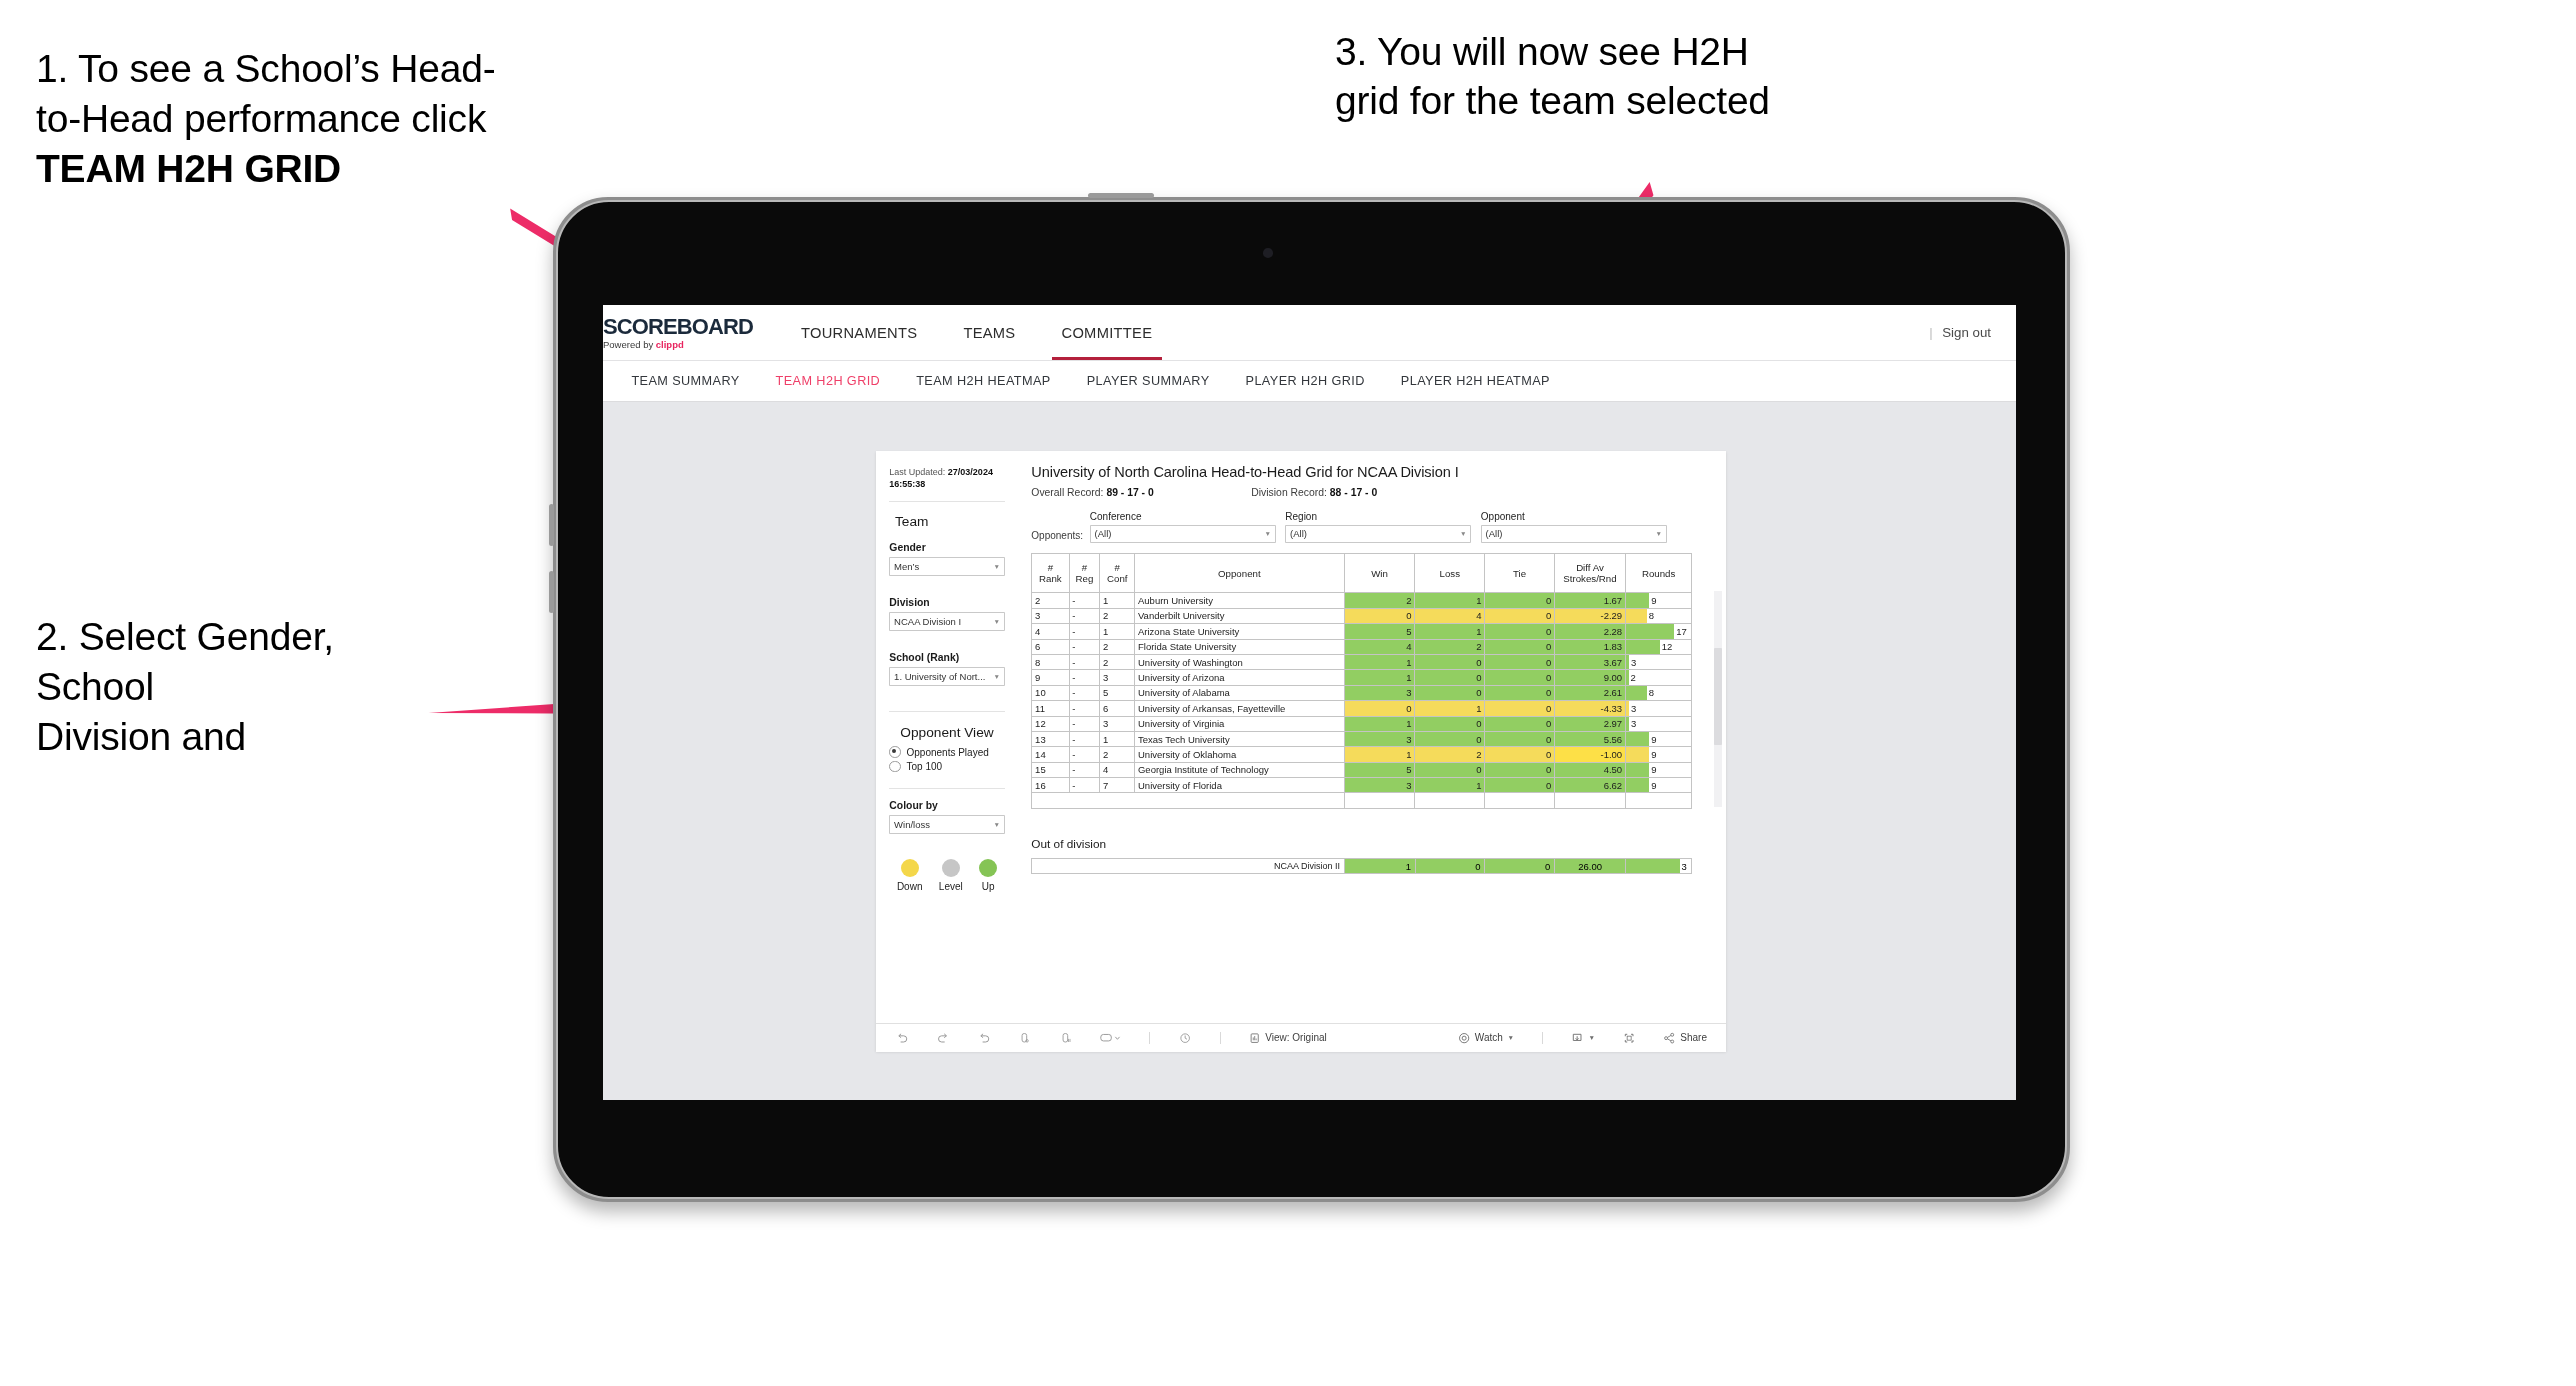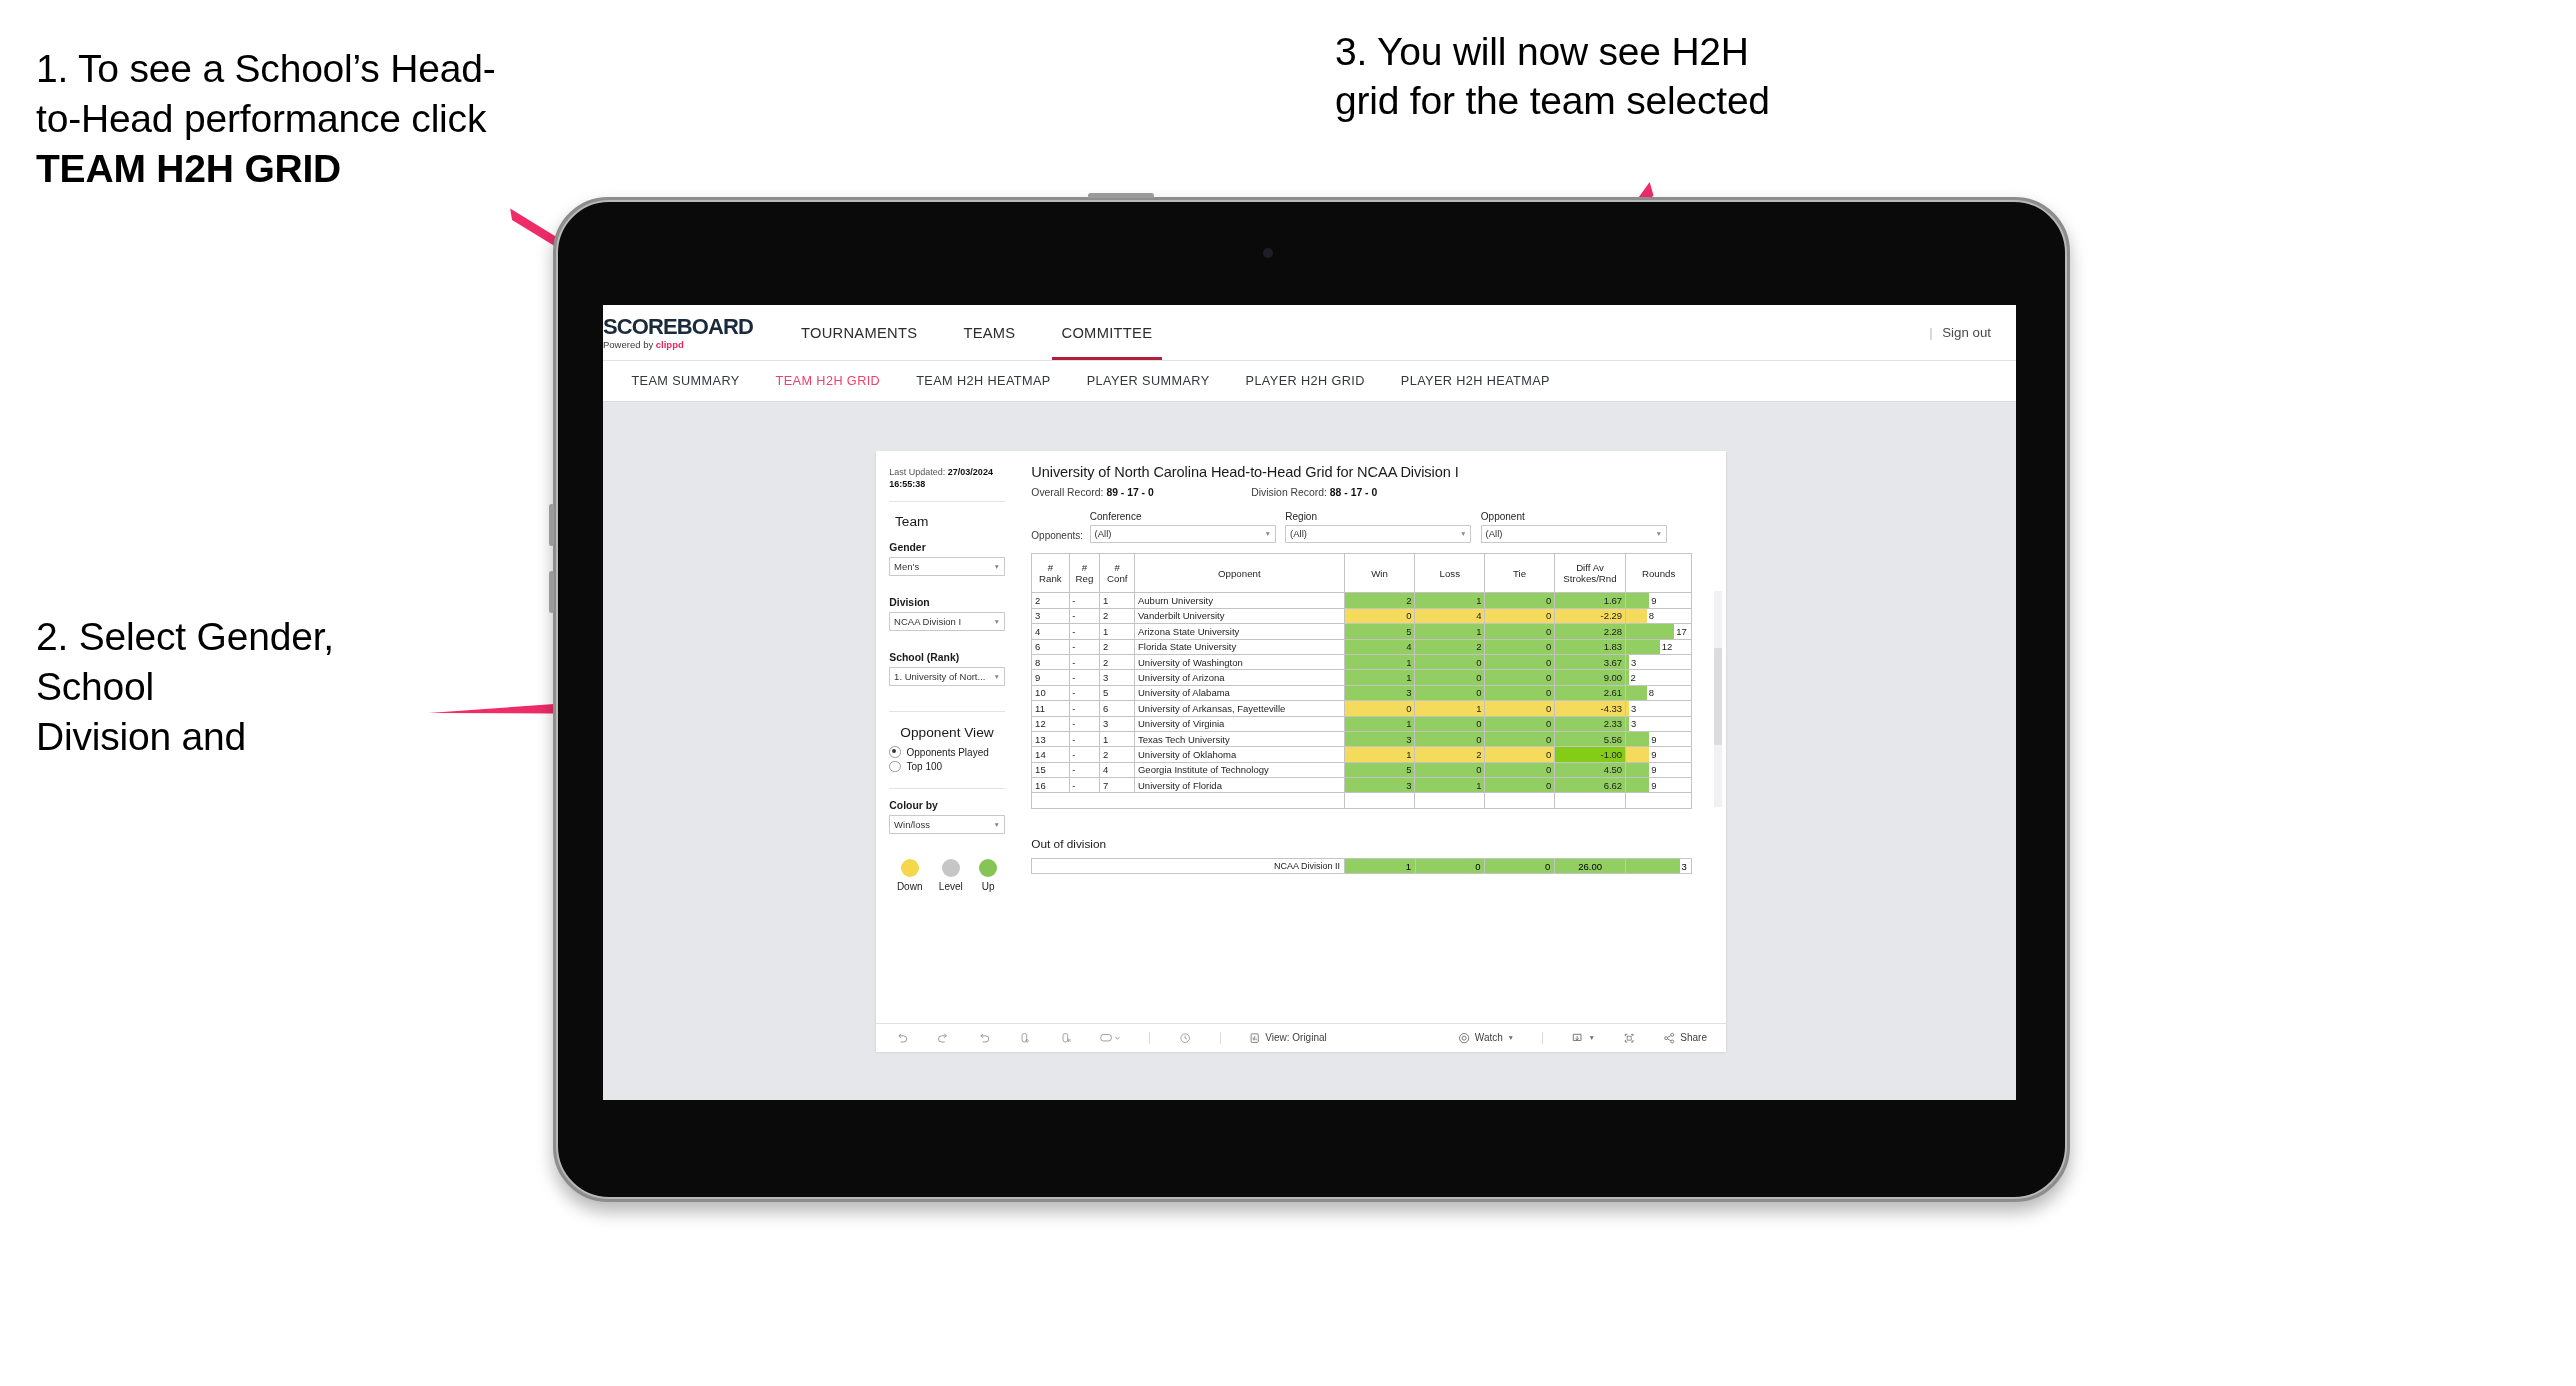--- a/index.html
+++ b/index.html
@@ -450,21 +450,21 @@
                       </td>
                     </tr>
                     <tr>
                       <td class="c-rank">12</td>
                       <td class="c-reg">-</td>
                       <td class="c-conf">3</td>
                       <td class="c-opp">University of Virginia</td>
                       <td class="num" style="background:#92CE62">1</td>
                       <td class="num" style="background:#92CE62">0</td>
                       <td class="num" style="background:#92CE62">0</td>
-                      <td class="num" style="background:#92CE62">2.33</td>
+                      <td class="num" style="background:#92CE62">2.97</td>
                       <td class="bar-cell">
                         <div class="bar-fill" style="width:5%;background:#92CE62"></div>
                         <div class="bar-val" style="margin-left:5%">3</div>
                       </td>
                     </tr>
                     <tr>
                       <td class="c-rank">13</td>
                       <td class="c-reg">-</td>
                       <td class="c-conf">1</td>
                       <td class="c-opp">Texas Tech University</td>
@@ -478,21 +478,21 @@
                       </td>
                     </tr>
                     <tr>
                       <td class="c-rank">14</td>
                       <td class="c-reg">-</td>
                       <td class="c-conf">2</td>
                       <td class="c-opp">University of Oklahoma</td>
                       <td class="num" style="background:#F5DB5B">1</td>
                       <td class="num" style="background:#F5DB5B">2</td>
                       <td class="num" style="background:#F5DB5B">0</td>
-                      <td class="num" style="background:#84cc16">-1.00</td>
+                      <td class="num" style="background:#fde047">-1.00</td>
                       <td class="bar-cell">
                         <div class="bar-fill" style="width:36%;background:#F5DB5B"></div>
                         <div class="bar-val" style="margin-left:36%">9</div>
                       </td>
                     </tr>
                     <tr>
                       <td class="c-rank">15</td>
                       <td class="c-reg">-</td>
                       <td class="c-conf">4</td>
                       <td class="c-opp">Georgia Institute of Technology</td>

